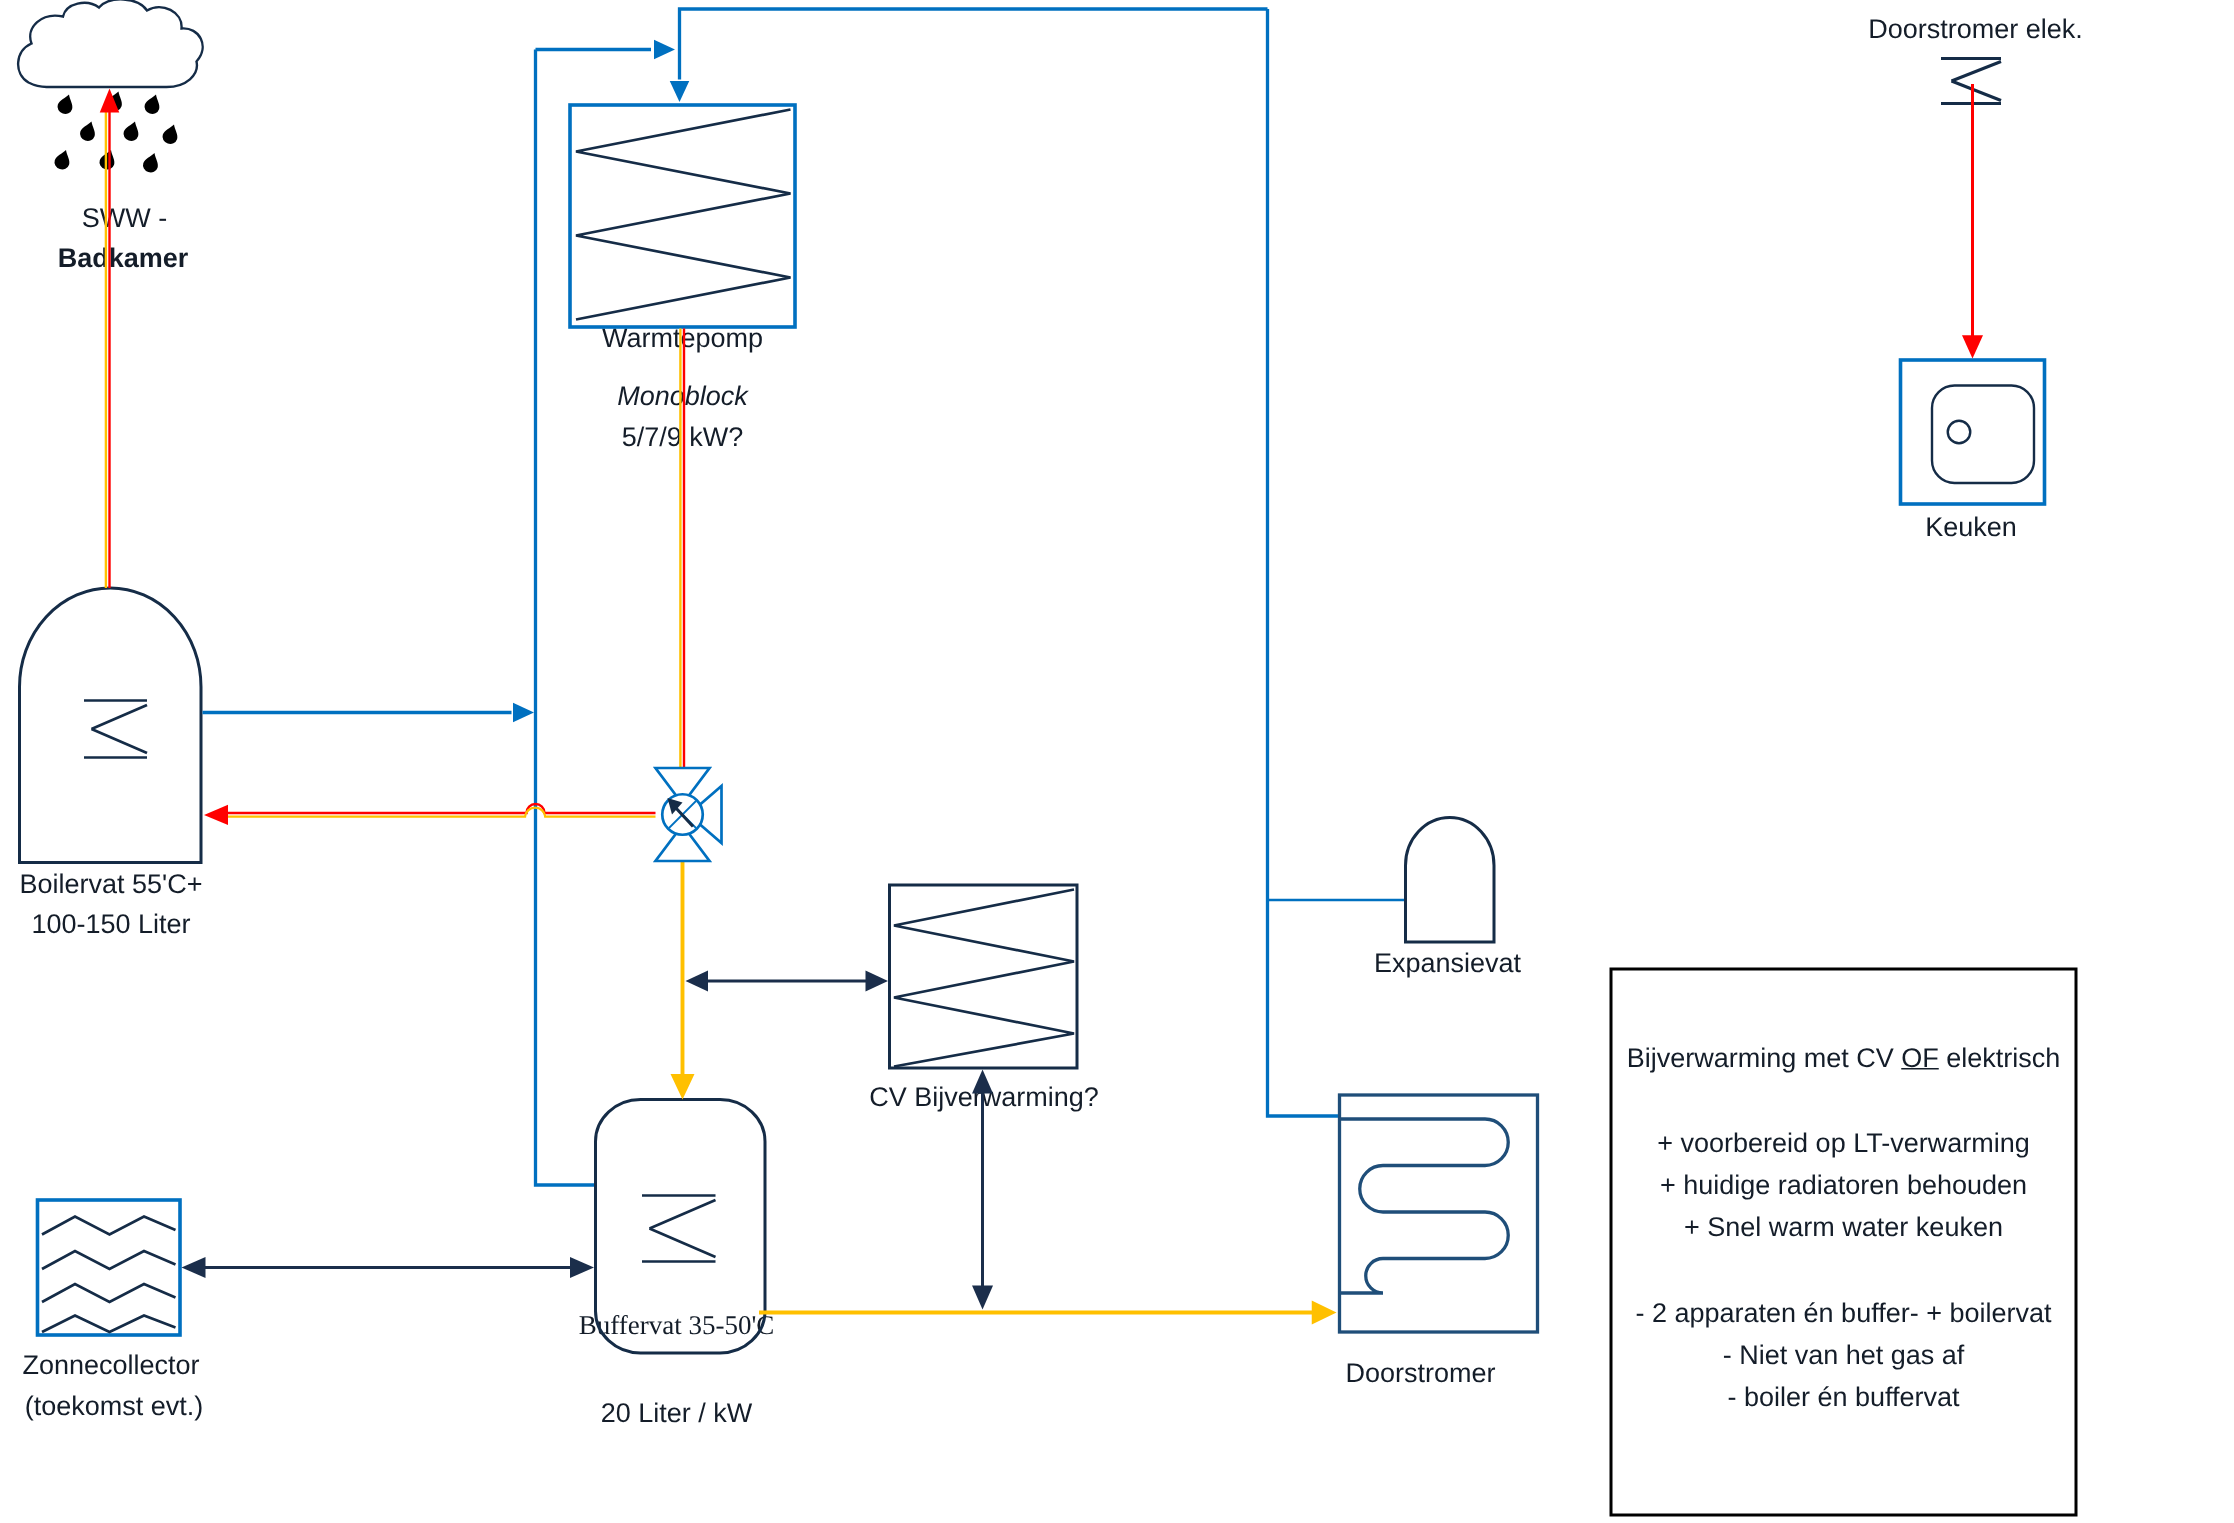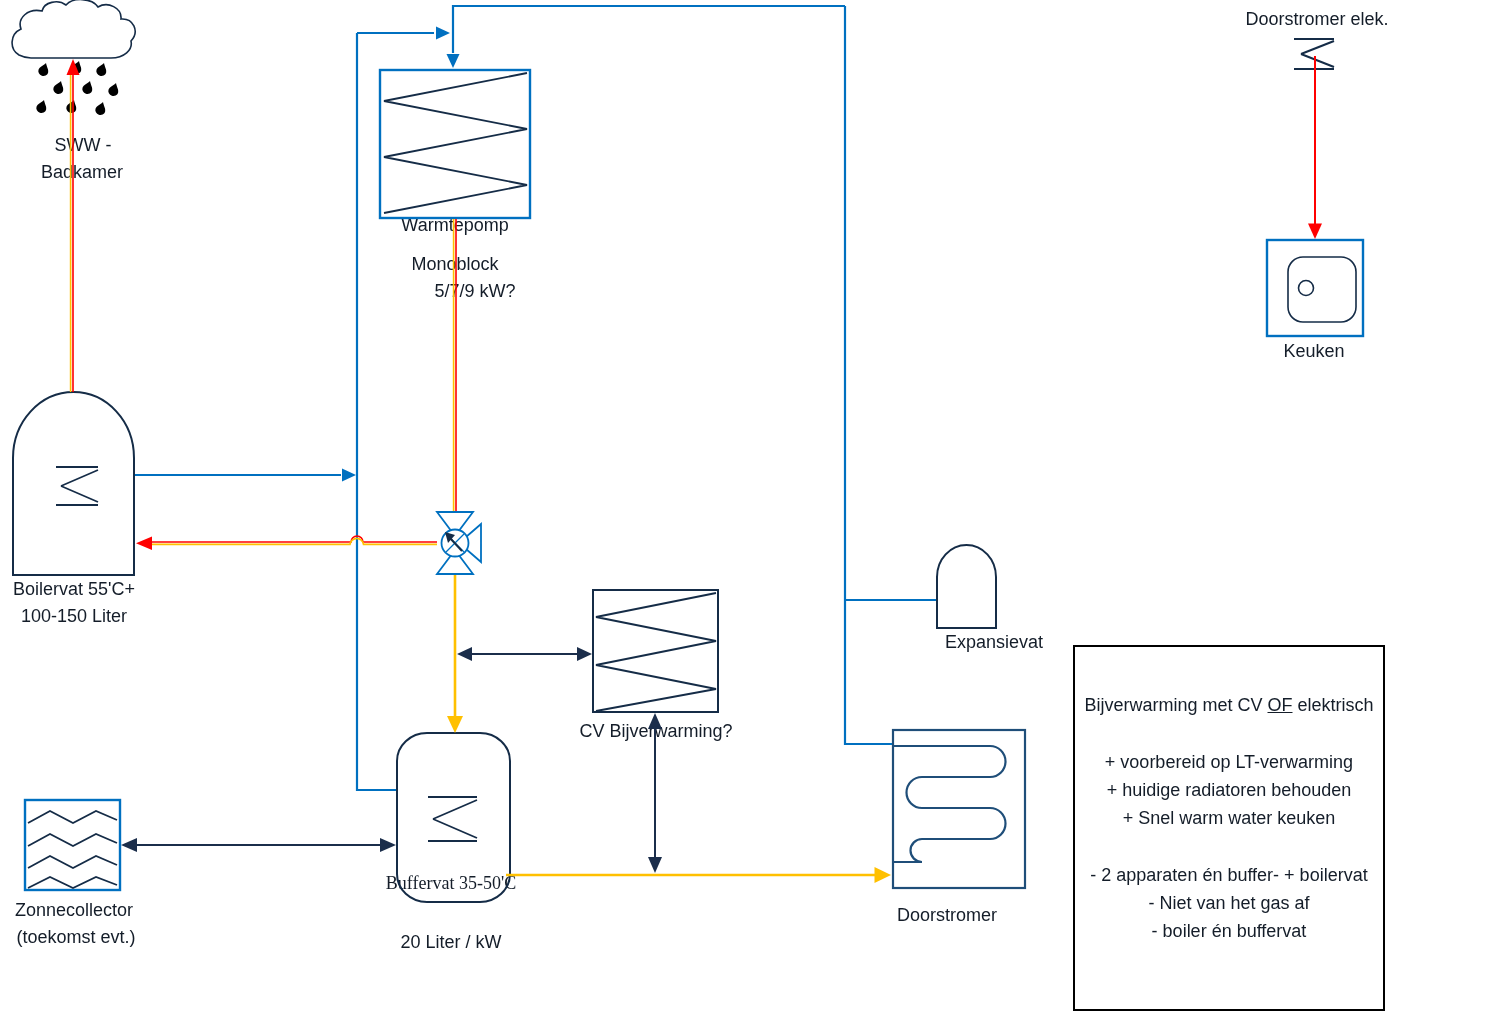--- a/index.html
+++ b/index.html
@@ -53,38 +53,38 @@
   .nb-line{height:28px;line-height:28px;text-align:center;white-space:nowrap;}
   .nb-gap{height:29px;}
   .u{text-decoration:underline;}
 </style>
 </head>
 <body>
 
 <div class="canvas">
 
   <div class="lbl" style="left:83px;top:134px;">SWW -</div>
-  <div class="lbl" style="left:82px;top:161px;">Badkamer</div>
+  <div class="lbl" style="left:82px;top:161px;font-weight:bold;">Badkamer</div>
 
   <div class="lbl" style="left:74px;top:578px;">Boilervat 55'C+</div>
   <div class="lbl" style="left:74px;top:605px;">100-150 Liter</div>
 
   <div class="lbl" style="left:455px;top:214px;">Warmtepomp</div>
-  <div class="lbl" style="left:455px;top:253px;">Monoblock</div>
-  <div class="lbl" style="left:455px;top:280px;margin-left:20px;">5/7/9 kW?</div>
+  <div class="lbl" style="left:455px;top:253px;font-style:italic;">Monoblock</div>
+  <div class="lbl" style="left:455px;top:280px;">5/7/9 kW?</div>
 
   <div class="lbl" style="left:656px;top:720px;">CV Bijverwarming?</div>
 
   <div class="lbl" style="left:451px;top:872px;font-family:Liberation Serif, serif;">Buffervat 35-50'C</div>
   <div class="lbl" style="left:451px;top:931px;">20 Liter / kW</div>
 
   <div class="lbl" style="left:74px;top:899px;">Zonnecollector</div>
   <div class="lbl" style="left:76px;top:926px;">(toekomst evt.)</div>
 
-  <div class="lbl" style="left:965px;top:631px;margin-left:29px;">Expansievat</div>
+  <div class="lbl" style="left:965px;top:631px;">Expansievat</div>
   <div class="lbl" style="left:947px;top:904px;">Doorstromer</div>
 
   <div class="lbl" style="left:1317px;top:8px;">Doorstromer elek.</div>
   <div class="lbl" style="left:1314px;top:340px;">Keuken</div>
 
   <div class="note-box">
     <div class="nb-line"><span>Bijverwarming met CV </span><span class="u">OF</span><span> elektrisch</span></div>
     <div class="nb-gap"></div>
     <div class="nb-line">+ voorbereid op LT-verwarming</div>
     <div class="nb-line">+ huidige radiatoren behouden</div>

